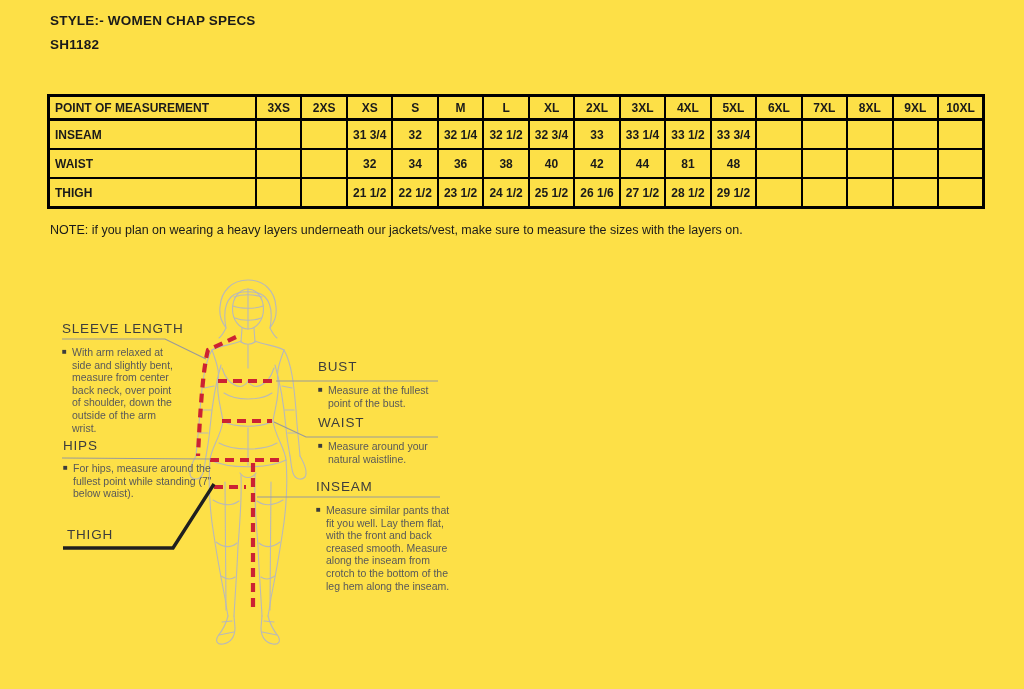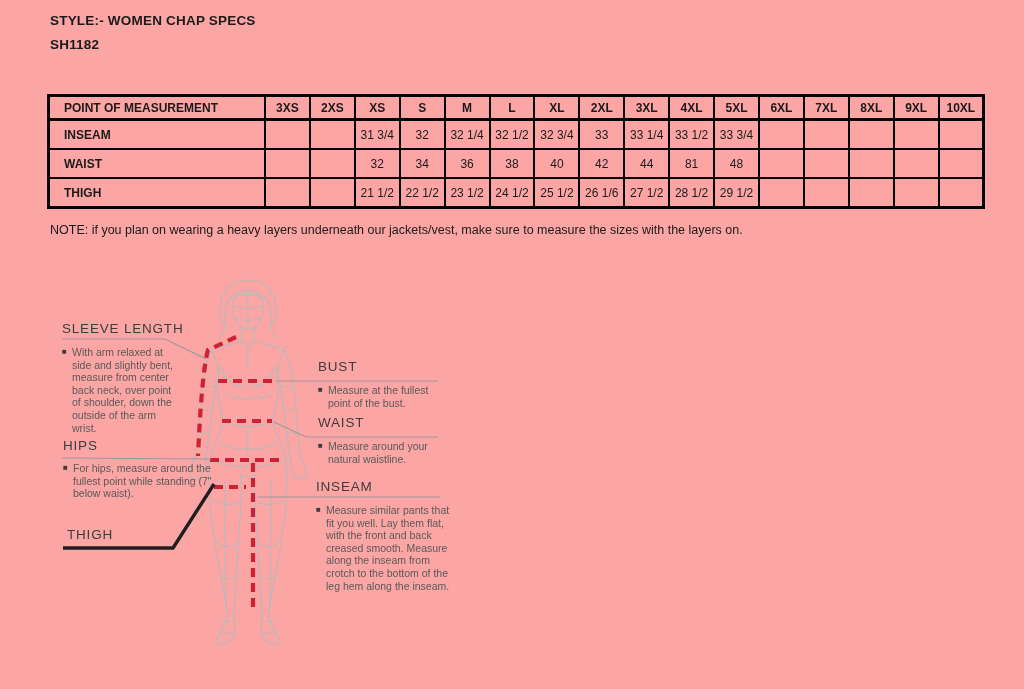--- a/index.html
+++ b/index.html
@@ -1,36 +1,36 @@
 <!DOCTYPE html>
 <html style="--accent: #cc2233; --figure: #b9b9b9;"><head>
 <meta charset="utf-8">
 <style>
   html,body{margin:0;padding:0;background:#ffffff;}
   .page{
-    position:relative;width:1024px;height:689px;background:#fca5a5;overflow:hidden;
+    position:relative;width:1024px;height:689px;background:#fde047;overflow:hidden;
     font-family:"Liberation Sans",sans-serif;color:#000;
   }
   
   .title-line{position:absolute;left:50px;font-weight:bold;font-size:13.5px;letter-spacing:.2px;color:#1a1a1a;}
   .title-1{top:13px;}
   .title-2{top:37px;}
   
   .size-table{
     position:absolute;left:47px;top:94px;width:938px;
     border-collapse:collapse;table-layout:fixed;
     border:3px solid #000;font-size:12px;color:#1a1a1a;
   }
   .size-table th,.size-table td{
     border:2px solid #000;text-align:center;vertical-align:middle;
     overflow:hidden;white-space:nowrap;padding:0;
   }
   .size-table thead th{height:21px;font-weight:bold;border-bottom:3px solid #000;}
-  .size-table tbody td{height:27px;font-weight:normal;}
-  .size-table .first{width:200px;text-align:left;padding-left:14px;}
+  .size-table tbody td{height:27px;font-weight:bold;}
+  .size-table .first{width:200px;text-align:left;padding-left:5px;}
   .size-table .row-label{font-weight:bold;}
   
   .note-line{position:absolute;left:50px;top:223px;font-weight:normal;font-size:12.5px;color:#1a1a1a;}
   
   .diagram-svg{position:absolute;left:40px;top:260px;}
   .wire{stroke:var(--figure,#b9b9b9);fill:none;stroke-width:1.1;stroke-linecap:round;stroke-linejoin:round;}
   .red-dash{stroke:var(--accent,#cc2233);fill:none;stroke-width:4.2;stroke-dasharray:9 6;}
   .leader{stroke:#9a9a9a;fill:none;stroke-width:1.2;}
   .leader-thick{stroke:#1f1f1f;fill:none;stroke-width:3.4;}
   .measure-label{position:absolute;color:#3d3d3d;font-size:13.5px;letter-spacing:.8px;font-weight:normal;}

